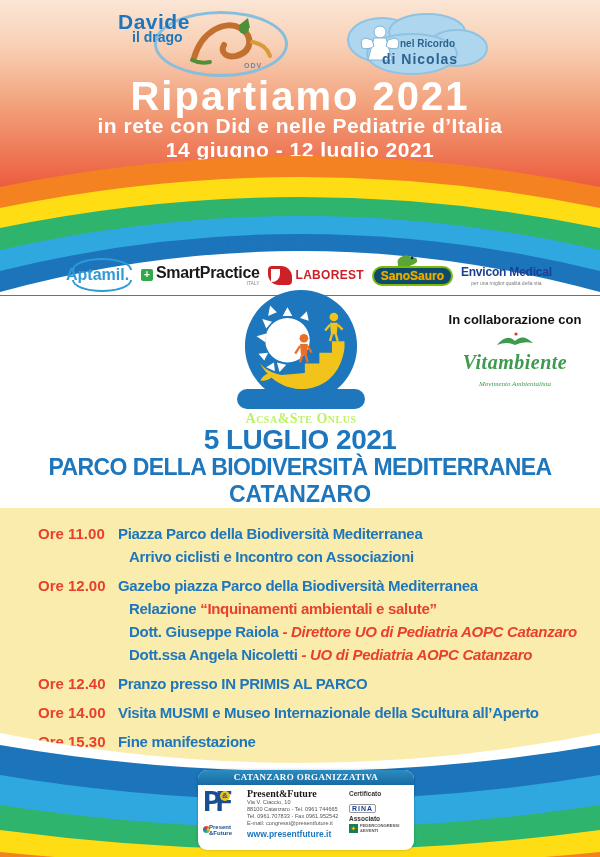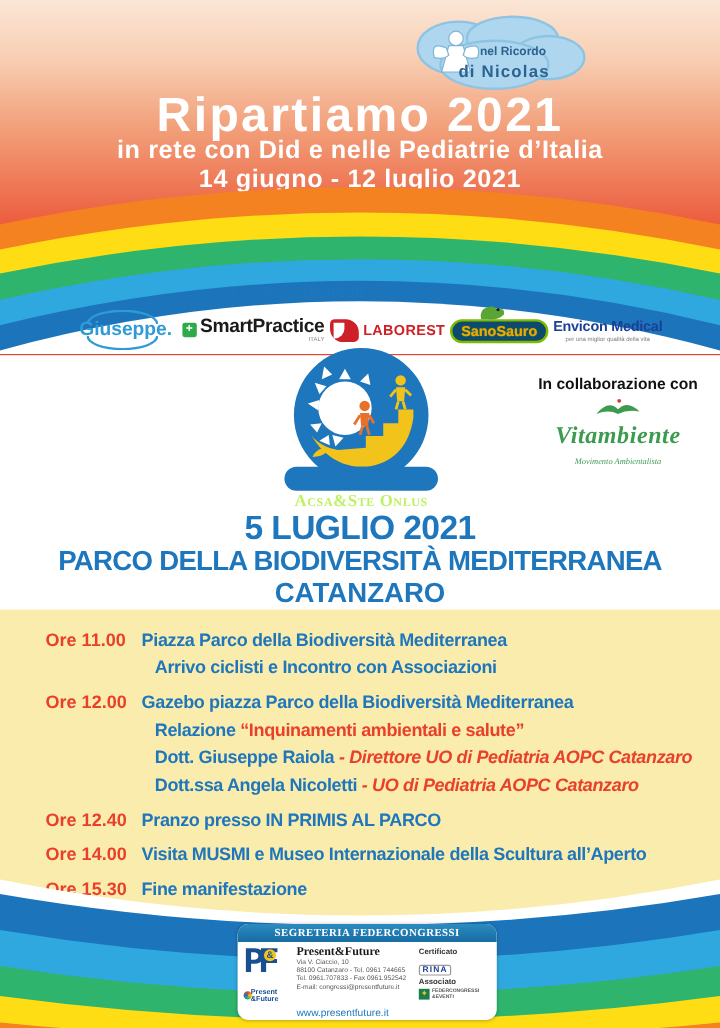--- a/index.html
+++ b/index.html
@@ -103,36 +103,49 @@
   .pfcol{width:44px;flex:none;position:relative;height:58px;}
   .pfcol .mono{font-family:Liberation Mono, monospace;font-weight:bold;color:#174f90;font-size:30px;line-height:30px;letter-spacing:-6px;}
   .pfcol .amp{position:absolute;left:17px;top:3px;width:10px;height:10px;background:#f2c31b;color:#174f90;
         border-radius:50%;font-size:8px;line-height:10px;text-align:center;font-weight:bold;letter-spacing:0;}
   .pfcol .cap{position:absolute;left:6px;top:36px;font-size:6px;font-weight:bold;color:#174f90;line-height:6px;}
   .pfcol .dot{position:absolute;left:0px;top:38px;width:7px;height:7px;border-radius:50%;
         background:conic-gradient(#e8402c,#f2c31b,#2fb46c,#1e76bc,#e8402c);}
   .txtcol{flex:1;}
   .txtcol .nm{font-family:"Liberation Serif",serif;font-weight:bold;font-size:10px;color:#1a1a1a;}
   .txtcol .ln{font-size:5.6px;color:#555;line-height:7px;}
-  .txtcol .web{font-size:8.5px;font-weight:normal;color:#1e76bc;margin-top:12px;}
+  .txtcol .web{font-size:8.5px;font-weight:bold;color:#1e76bc;margin-top:2px;}
   .certcol{width:60px;flex:none;padding-top:2px;}
   .certcol .lbl{font-size:6.5px;font-weight:bold;color:#333;}
   .certcol .rina{display:inline-block;border:1px solid #999;border-radius:2px;padding:0 2px;
         font-size:7px;font-weight:bold;color:#1b3f94;letter-spacing:1px;}
   .certcol .fed{display:flex;align-items:center;gap:2px;margin-top:2px;}
   .certcol .fsq{width:9px;height:9px;background:#1c7d4c;color:#f2c31b;font-size:7px;line-height:9px;text-align:center;flex:none;}
   .certcol .fnm{font-size:4.2px;color:#555;font-weight:bold;line-height:4.5px;}
 </style>
 </head>
 <body>
 
 <div class="poster">
 
   <div class="top-bg"></div>
 
+  <div class="davide">
+    <div class="ellipse"></div>
+    <svg width="110" height="58" viewBox="0 0 110 58">
+      <path d="M12,46 C20,18 44,8 58,16 C72,24 70,40 54,44 C44,46 38,40 42,33" fill="none" stroke="#c2702f" stroke-width="6" stroke-linecap="round"></path>
+      <path d="M56,14 l10,-8 l2,10 z" fill="#4f8f3a"></path>
+      <circle cx="62" cy="17" r="5" fill="#4f8f3a"></circle>
+      <path d="M70,30 q14,2 18,14" fill="none" stroke="#d89a3a" stroke-width="4" stroke-linecap="round"></path>
+      <path d="M10,48 q8,4 18,2" fill="none" stroke="#4f8f3a" stroke-width="4" stroke-linecap="round"></path>
+    </svg>
+    <div class="t1">Davide</div>
+    <div class="t2">il drago</div>
+    <div class="odv">ODV</div>
+  </div>
 
   <div class="cloud">
     <svg width="150" height="68" viewBox="0 0 150 68">
       <g fill="#aed7ef" stroke="#8fc3e4" stroke-width="2">
         <ellipse cx="40" cy="30" rx="34" ry="22"></ellipse>
         <ellipse cx="85" cy="22" rx="38" ry="18"></ellipse>
         <ellipse cx="115" cy="38" rx="30" ry="18"></ellipse>
         <ellipse cx="70" cy="44" rx="45" ry="20"></ellipse>
       </g>
       <g>
@@ -156,21 +169,21 @@
     <path d="M0,78 Q300,16 600,78 L600,145 L0,145 Z" fill="#2eb46d"></path>
     <path d="M0,100 Q300,32 600,100 L600,145 L0,145 Z" fill="#2fa8e0"></path>
     <path d="M0,121 Q300,47 600,121 L600,145 L0,145 Z" fill="#1c75bb"></path>
     <path d="M0,142 Q300,60 600,142 L600,145 L0,145 Z" fill="#ffffff"></path>
   </svg>
 
   <div class="sost-label">con il sostegno di:</div>
   <div class="sponsors">
     <div class="sp aptamil">
       <div class="arc-t"></div>
-      <span>Giuseppe.</span>
+      <span>Aptamil.</span>
       <div class="arc-b"></div>
     </div>
     <div class="sp smart">
       <div class="sq">+</div>
       <div>
         <div class="nm">SmartPractice</div>
         <div class="it">ITALY</div>
       </div>
     </div>
     <div class="sp laborest">
@@ -276,21 +289,21 @@
   <svg class="rainbow-bottom" viewBox="0 0 600 157" preserveAspectRatio="none">
     <path d="M0,33 Q300,93 600,33 L600,157 L0,157 Z" fill="#ffffff"></path>
     <path d="M0,45 Q300,97 600,45 L600,157 L0,157 Z" fill="#1c75bb"></path>
     <path d="M0,75 Q300,125 600,75 L600,157 L0,157 Z" fill="#2fa8e0"></path>
     <path d="M0,105 Q300,151 600,105 L600,157 L0,157 Z" fill="#2eb46d"></path>
     <path d="M0,130 Q300,170 600,130 L600,157 L0,157 Z" fill="#ffdd15"></path>
     <path d="M0,152 Q300,182 600,152 L600,157 L0,157 Z" fill="#f58220"></path>
   </svg>
 
   <div class="card">
-    <div class="card-head">SEGRETERIA FEDERCONGRESSI</div>
+    <div class="card-head">CATANZARO ORGANIZZATIVA</div>
     <div class="card-body">
       <div class="pfcol">
         <span class="mono"><span>P</span><span>F</span></span>
         <span class="amp">&amp;</span>
         <span class="dot"></span>
         <span class="cap">
           <span>Present</span><br><span>&amp;Future</span>
         </span>
       </div>
       <div class="txtcol">

